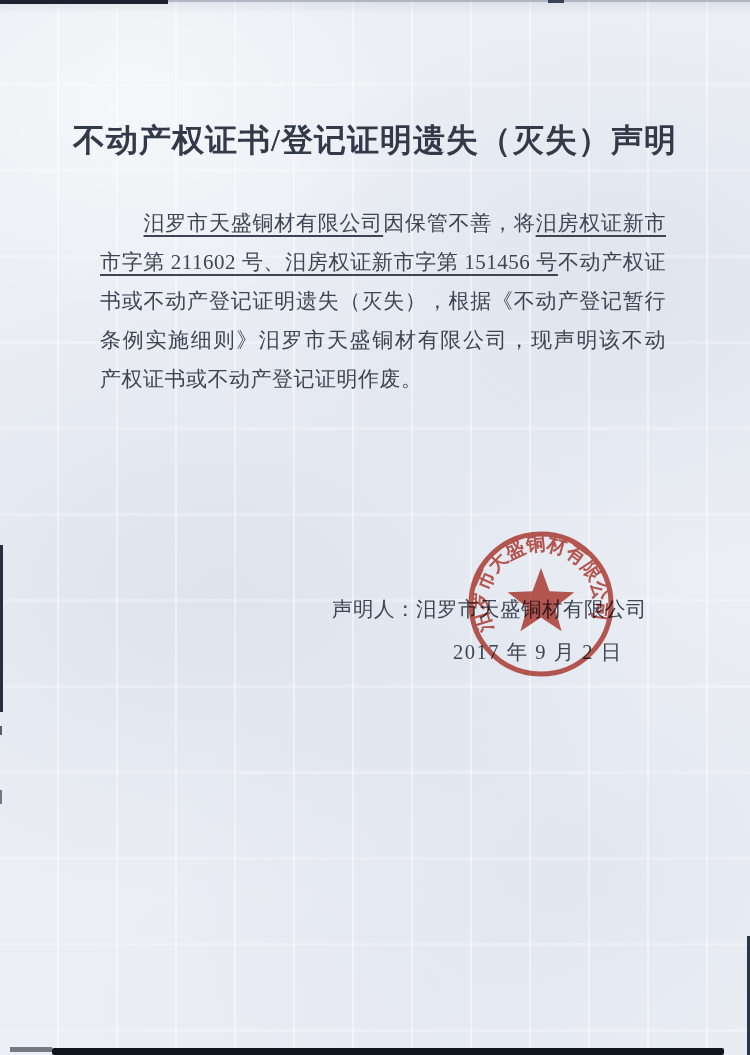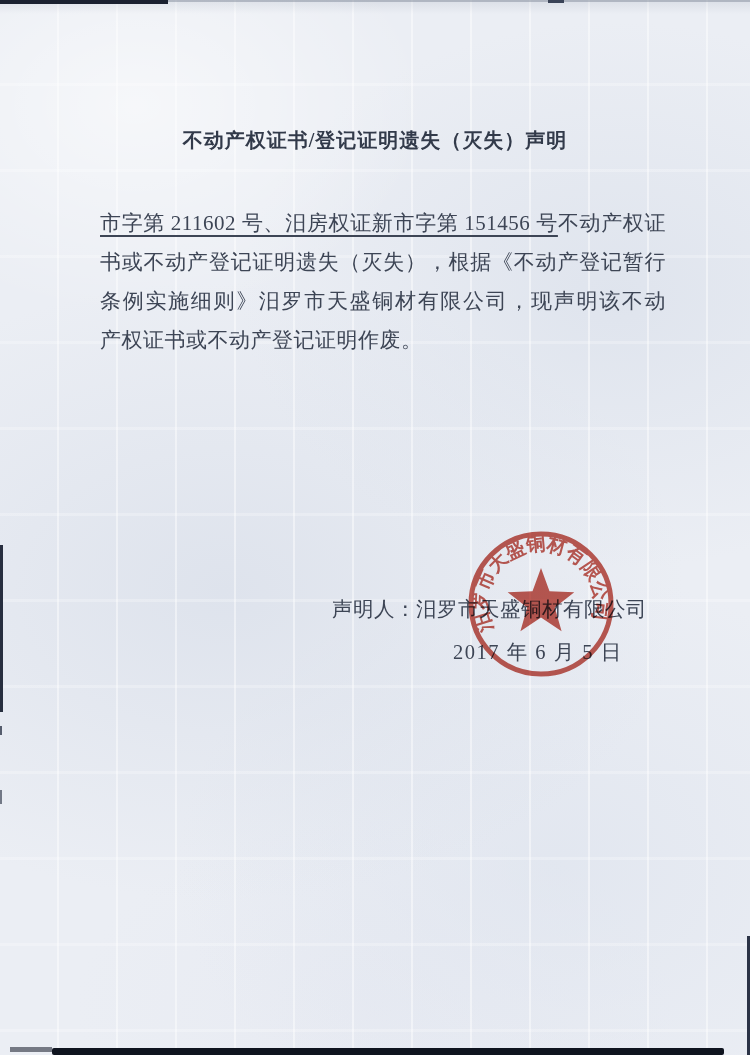--- a/index.html
+++ b/index.html
@@ -20,21 +20,21 @@
   .banding{
     position:absolute;inset:0;pointer-events:none;
     background:
       linear-gradient(180deg, rgba(140,150,168,.18), rgba(140,150,168,0) 14px),
       repeating-linear-gradient(90deg, transparent 0 57px, rgba(255,255,255,.45) 57px 59px),
       repeating-linear-gradient(180deg, transparent 0 83px, rgba(255,255,255,.25) 83px 86px);
   }
 
   .title{
     position:absolute;left:0;top:120px;width:100%;height:40px;line-height:40px;
-    text-align:center;font-size:20px;font-weight:bold;letter-spacing:1px;color:#323a4a;
+    text-align:center;font-size:32px;font-weight:bold;letter-spacing:1px;color:#323a4a;
   }
 
   .para{position:absolute;left:100px;top:204px;width:566px;font-size:21px;}
   .line{height:39px;line-height:39px;white-space:nowrap;letter-spacing:.5px;}
   .line.fill{white-space:normal;text-align:justify;text-align-last:justify;overflow:hidden;}
   .u{text-decoration:underline;text-underline-offset:5px;text-decoration-thickness:1.5px;}
 
   .sig{position:absolute;left:332px;top:595px;font-size:20.5px;letter-spacing:.5px;white-space:nowrap;}
   .date{position:absolute;left:453px;top:638px;font-size:20.5px;letter-spacing:1.5px;white-space:nowrap;}
 
@@ -64,28 +64,29 @@
   <div class="art art-left"></div>
   <div class="art art-left-speck1"></div>
   <div class="art art-left-speck2"></div>
   <div class="art art-bottom"></div>
   <div class="art art-bottom2"></div>
   <div class="art art-right"></div>
 
   <div class="title">不动产权证书/登记证明遗失（灭失）声明</div>
 
   <div class="para">
+      <div class="line fill"><span>　　</span><span class="u">汨罗市天盛铜材有限公司</span><span>因保管不善，将</span><span class="u">汨房权证新市</span></div>
       <div class="line fill"><span class="u">市字第 211602 号、汨房权证新市字第 151456 号</span><span>不动产权证</span></div>
       <div class="line fill"><span>书或不动产登记证明遗失（灭失），根据《不动产登记暂行</span></div>
       <div class="line fill"><span>条例实施细则》汨罗市天盛铜材有限公司，现声明该不动</span></div>
       <div class="line"><span>产权证书或不动产登记证明作废。</span></div>
     </div>
 
   <div class="sig">声明人：汨罗市天盛铜材有限公司</div>
-  <div class="date">2017 年 6 月 5 日</div>
+  <div class="date">2017 年 9 月 2 日</div>
 
   <svg class="seal" viewBox="0 0 160 160" aria-hidden="true">
     <circle cx="80" cy="80" r="70" fill="none" stroke="#c04a40" stroke-width="5"></circle>
     <path id="sealArc" d="M 33.2,107 A 54,54 0 1 1 126.8,107" fill="none"></path>
     <polygon fill="#c04a40" points="80,44 88.5,67.3 113.3,68.2 93.8,83.5 100.6,107.3 80,93.5 59.4,107.3 66.2,83.5 46.7,68.2 71.5,67.3"></polygon>
     <text font-size="21" font-weight="bold" fill="#c04a40" font-family="Liberation Serif, DejaVu Serif, serif">
       <textPath href="#sealArc" startOffset="2" textLength="212" lengthAdjust="spacingAndGlyphs">汨罗市天盛铜材有限公司</textPath>
     </text>
   </svg>
 

